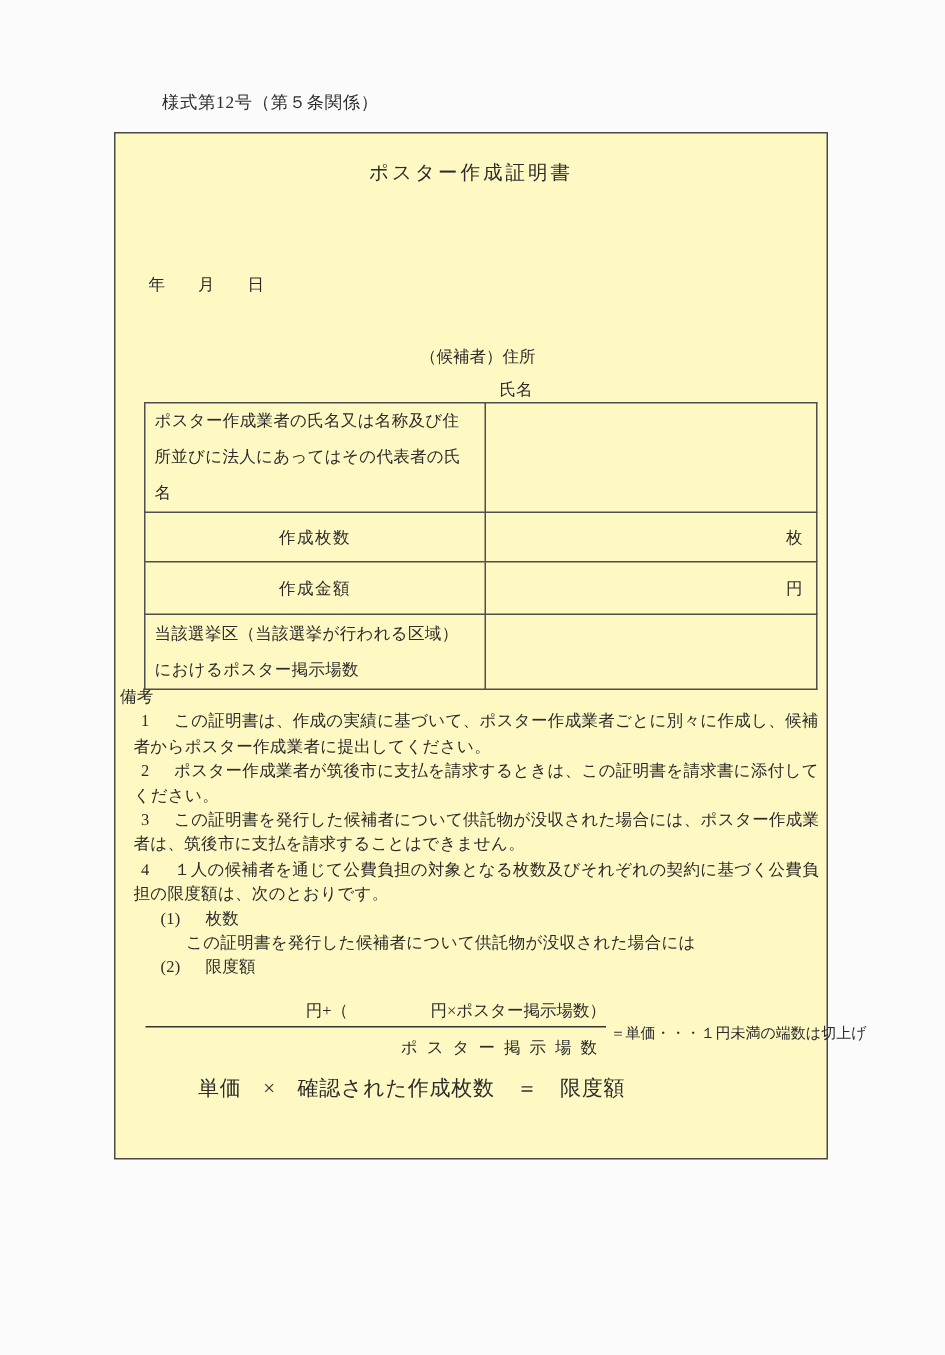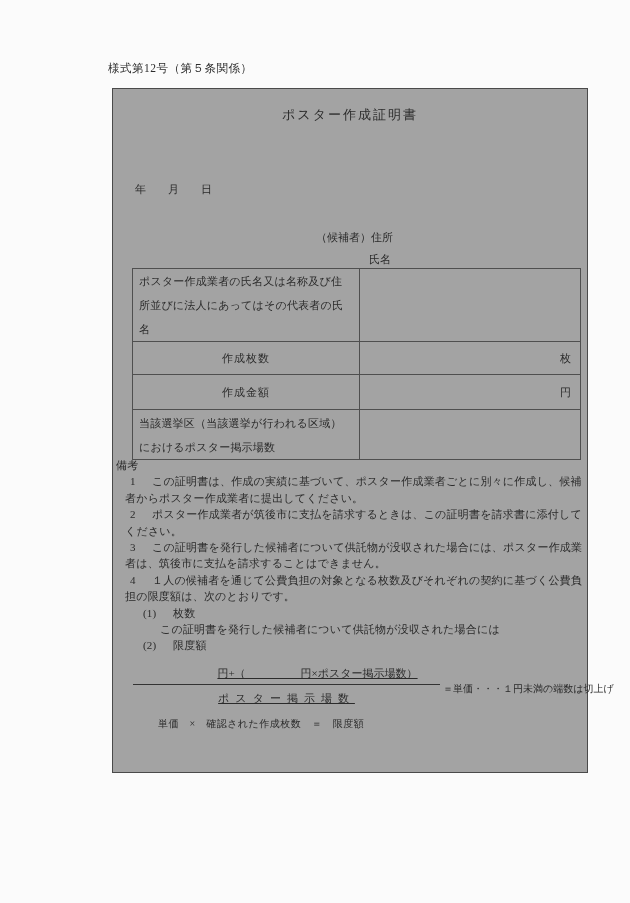--- a/index.html
+++ b/index.html
@@ -12,21 +12,21 @@
   }
   .page{position:relative;width:630px;height:903px;overflow:hidden;}
 
   .form-number{
     position:absolute;left:72px;top:61px;
     font-size:11.5px;letter-spacing:.5px;white-space:pre;margin-left:36px;
   }
 
   .doc-box{
     position:absolute;left:76px;top:88px;width:474px;height:683px;
-    border:1.5px solid #4a4a4a;background:#a3a3a3;margin-left:36px;
+    border:1.5px solid #4a4a4a;background:#fef9c3;
   }
 
   .doc-title{
     position:absolute;left:0;top:17px;width:100%;
     text-align:center;font-size:13px;letter-spacing:2px;white-space:pre;
   }
   .intro{
     position:absolute;left:10px;top:68px;
     font-size:11px;letter-spacing:.5px;white-space:pre;
   }
@@ -71,36 +71,36 @@
   }
   .remarks p{margin:0;}
   .remark-item{padding-left:9px;text-indent:5px;}
   .rnum{display:inline-block;width:22px;text-indent:0;}
   .remark-sub{padding-left:27px;}
   .rsubnum{display:inline-block;width:30px;}
   .remark-subtext{padding-left:44px;}
 
   .formula-fraction{
     position:absolute;left:20px;top:577px;width:307px;
-    font-size:11px;text-align:center;text-decoration:underline;
+    font-size:11px;text-align:right;
   }
   .formula-numerator{
     display:block;padding-left:62px;padding-bottom:3px;
     border-bottom:1px solid #333;white-space:pre;
   }
   .formula-denominator{
     display:block;padding-top:6px;letter-spacing:6px;white-space:pre;
   }
   .formula-note{
     position:absolute;left:330px;top:593px;
     font-size:10px;white-space:pre;
   }
   .formula-calc{
-    position:absolute;left:45px;top:628px;
-    font-size:10px;letter-spacing:.5px;white-space:pre;
+    position:absolute;left:55px;top:628px;
+    font-size:14px;letter-spacing:.5px;white-space:pre;
   }
 </style>
 </head>
 <body>
 
 <div class="page">
 
   <div class="form-number">様式第12号（第５条関係）</div>
 
   <div class="doc-box">

